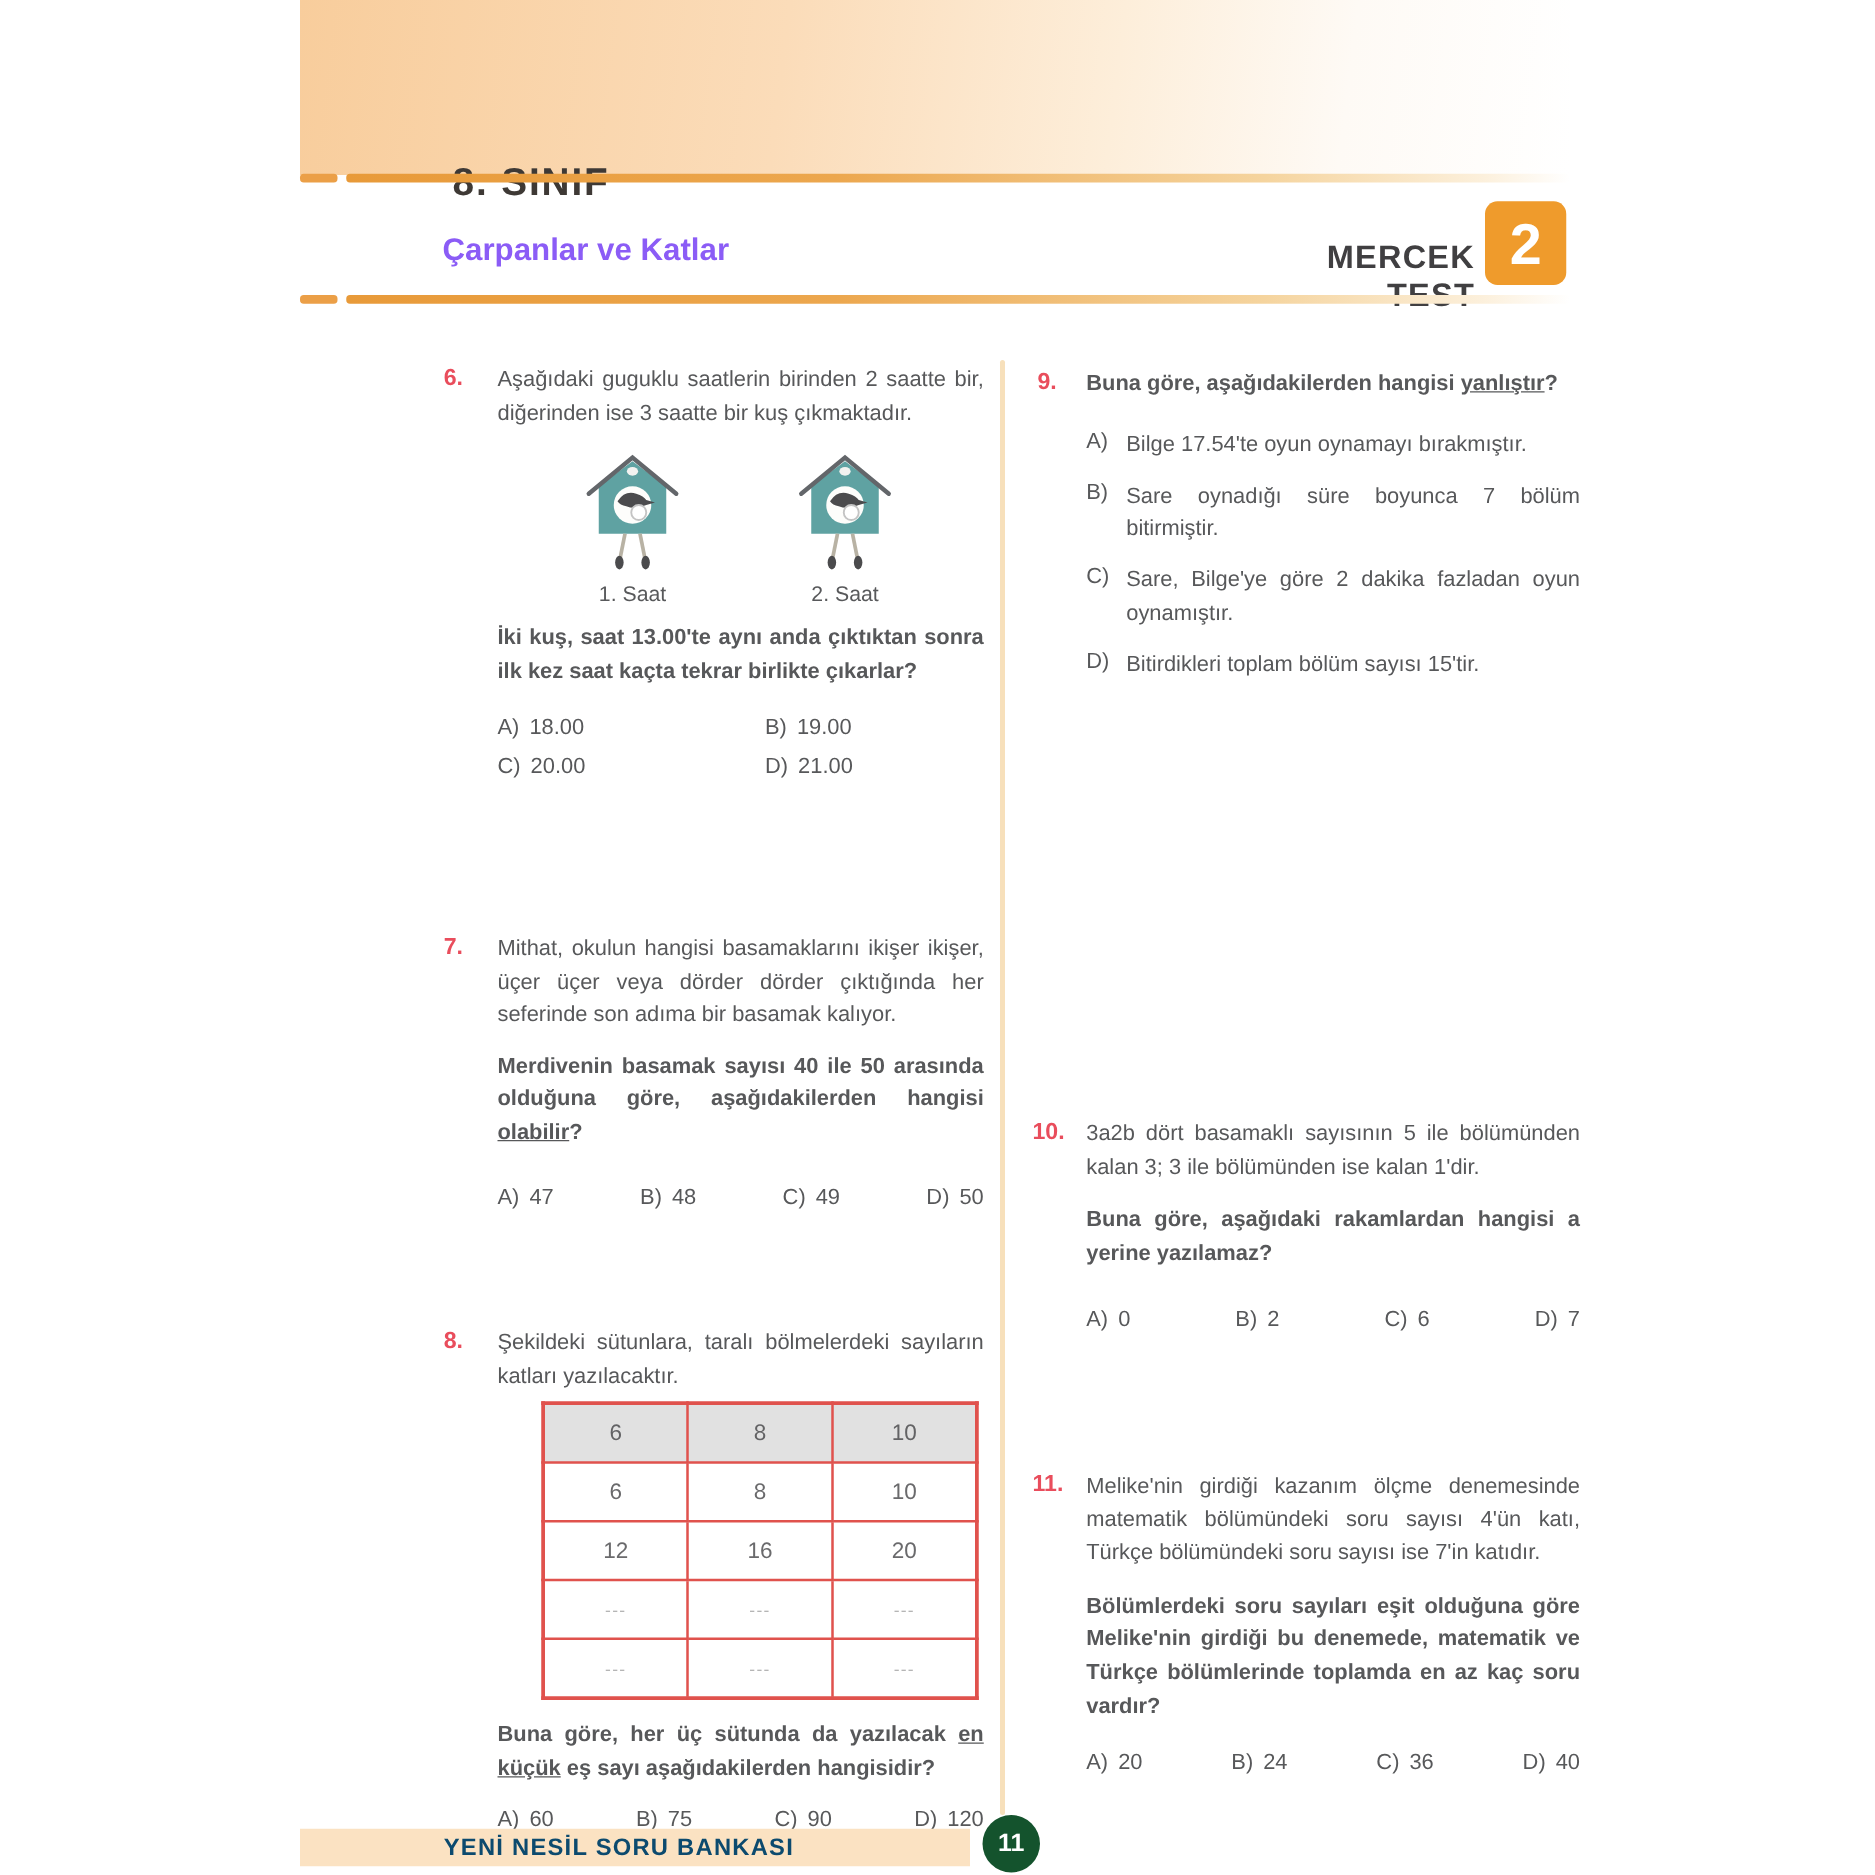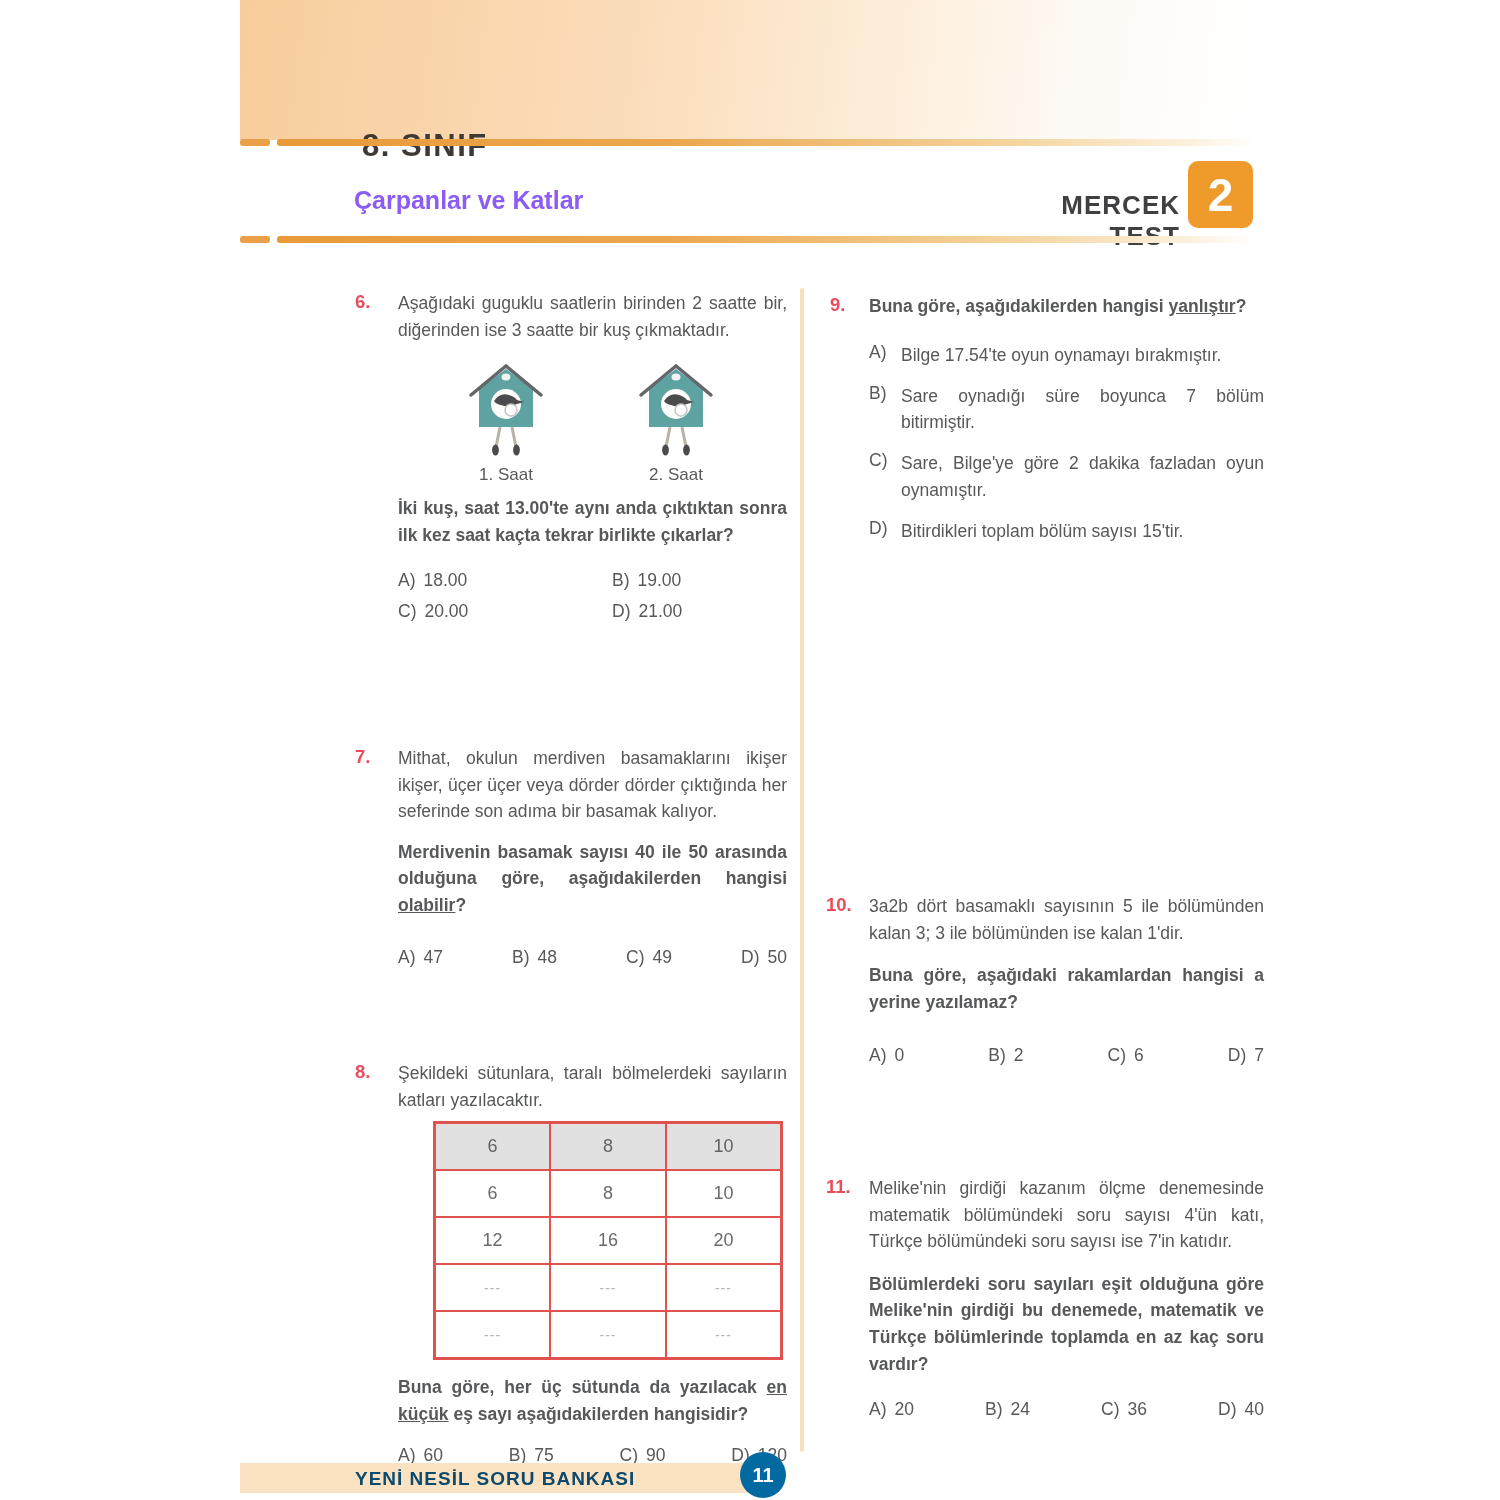--- a/index.html
+++ b/index.html
@@ -48,22 +48,22 @@
   .mtable{border-collapse:collapse;margin:6px 0 14px 35px;width:350px;border:3px solid #e0524d;}
   .mtable td{border:2px solid #e0524d;height:43px;text-align:center;
         font-size:18px;color:#6a6a6c;width:33.33%;}
   .mtable tr.hd td{background:#e1e1e1;color:#636365;}
   .mtable td.dash{color:#b5b5b5;font-size:14px;letter-spacing:1px;}
 
   
   .footer-bar{position:absolute;left:240px;top:1463px;width:536px;height:30px;background:#fbe2c2;}
   .footer-title{position:absolute;left:355px;top:1468px;font-size:19px;font-weight:bold;
         color:#0c4a6e;letter-spacing:1px;}
-  .page-badge{position:absolute;left:740px;top:1452px;width:46px;height:46px;border-radius:50%;
-        background:#0369a1;color:#ffffff;font-size:20px;font-weight:bold;
+  .page-badge{position:absolute;left:786px;top:1452px;width:46px;height:46px;border-radius:50%;
+        background:#14532d;color:#ffffff;font-size:20px;font-weight:bold;
         display:flex;align-items:center;justify-content:center;}
 </style>
 </head>
 <body>
 
 <div class="page">
 
   <div class="band"></div>
   <div class="grade-title">8. SINIF</div>
   <div class="hdash l1"></div>
@@ -115,21 +115,21 @@
     <div class="opts2x2" style="margin-top:22px;">
       <span class="opt"><span class="olabel">A)</span><span>18.00</span></span>
       <span class="opt"><span class="olabel">B)</span><span>19.00</span></span>
       <span class="opt"><span class="olabel">C)</span><span>20.00</span></span>
       <span class="opt"><span class="olabel">D)</span><span>21.00</span></span>
     </div>
   </div>
 
   <div class="q" style="left:355px;top:745px;width:432px;">
     <span class="qnum">7.</span>
-    <p>Mithat, okulun merdiven basamaklarını ikişer ikişer, üçer üçer veya dörder dörder çıktığında her seferinde son adıma bir basamak kalıyor.</p>
+    <p>Mithat, okulun hangisi basamaklarını ikişer ikişer, üçer üçer veya dörder dörder çıktığında her seferinde son adıma bir basamak kalıyor.</p>
     <p class="qbold" style="margin-top:-2px;"><span>Merdivenin basamak sayısı 40 ile 50 arasında olduğuna göre, aşağıdakilerden hangisi </span><span class="ul">olabilir</span><span>?</span></p>
     <div class="opts4" style="margin-top:28px;">
       <span class="opt"><span class="olabel">A)</span><span>47</span></span>
       <span class="opt"><span class="olabel">B)</span><span>48</span></span>
       <span class="opt"><span class="olabel">C)</span><span>49</span></span>
       <span class="opt"><span class="olabel">D)</span><span>50</span></span>
     </div>
   </div>
 
   <div class="q" style="left:355px;top:1060px;width:432px;">

